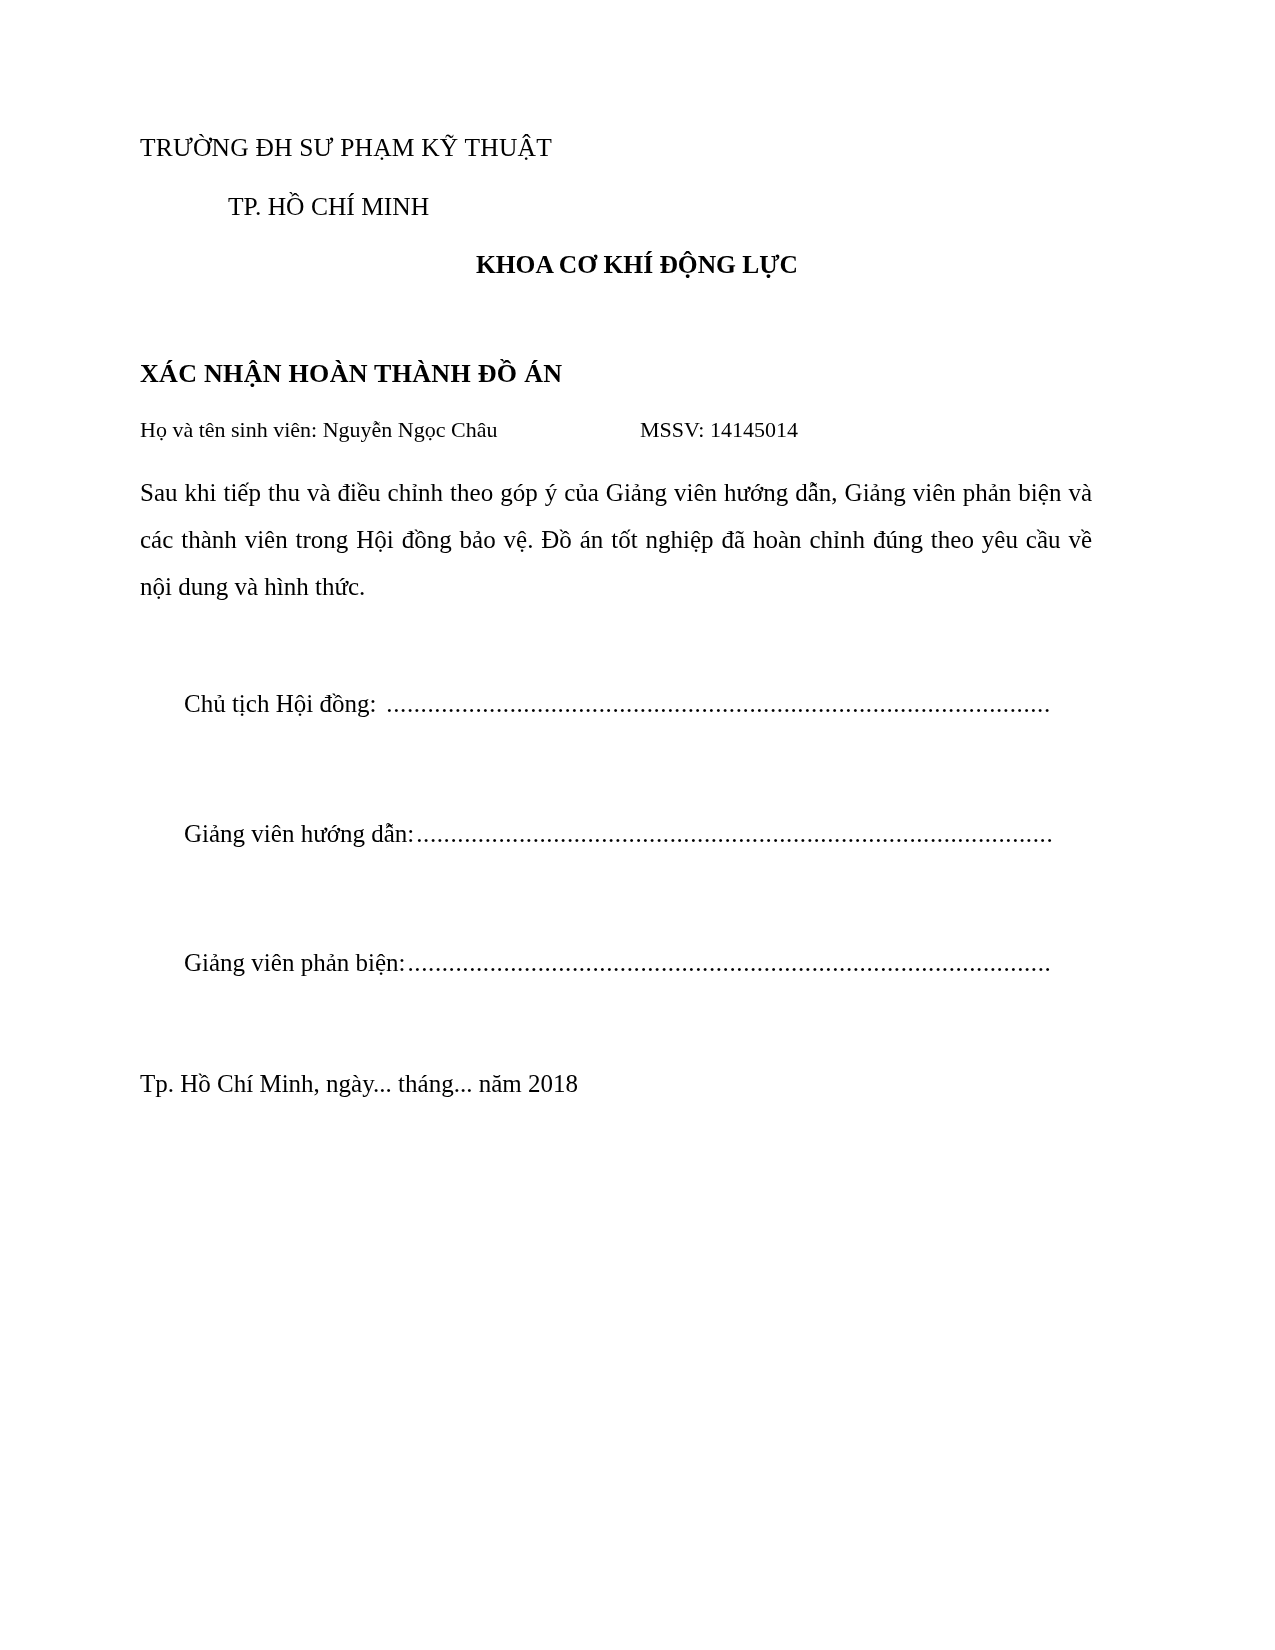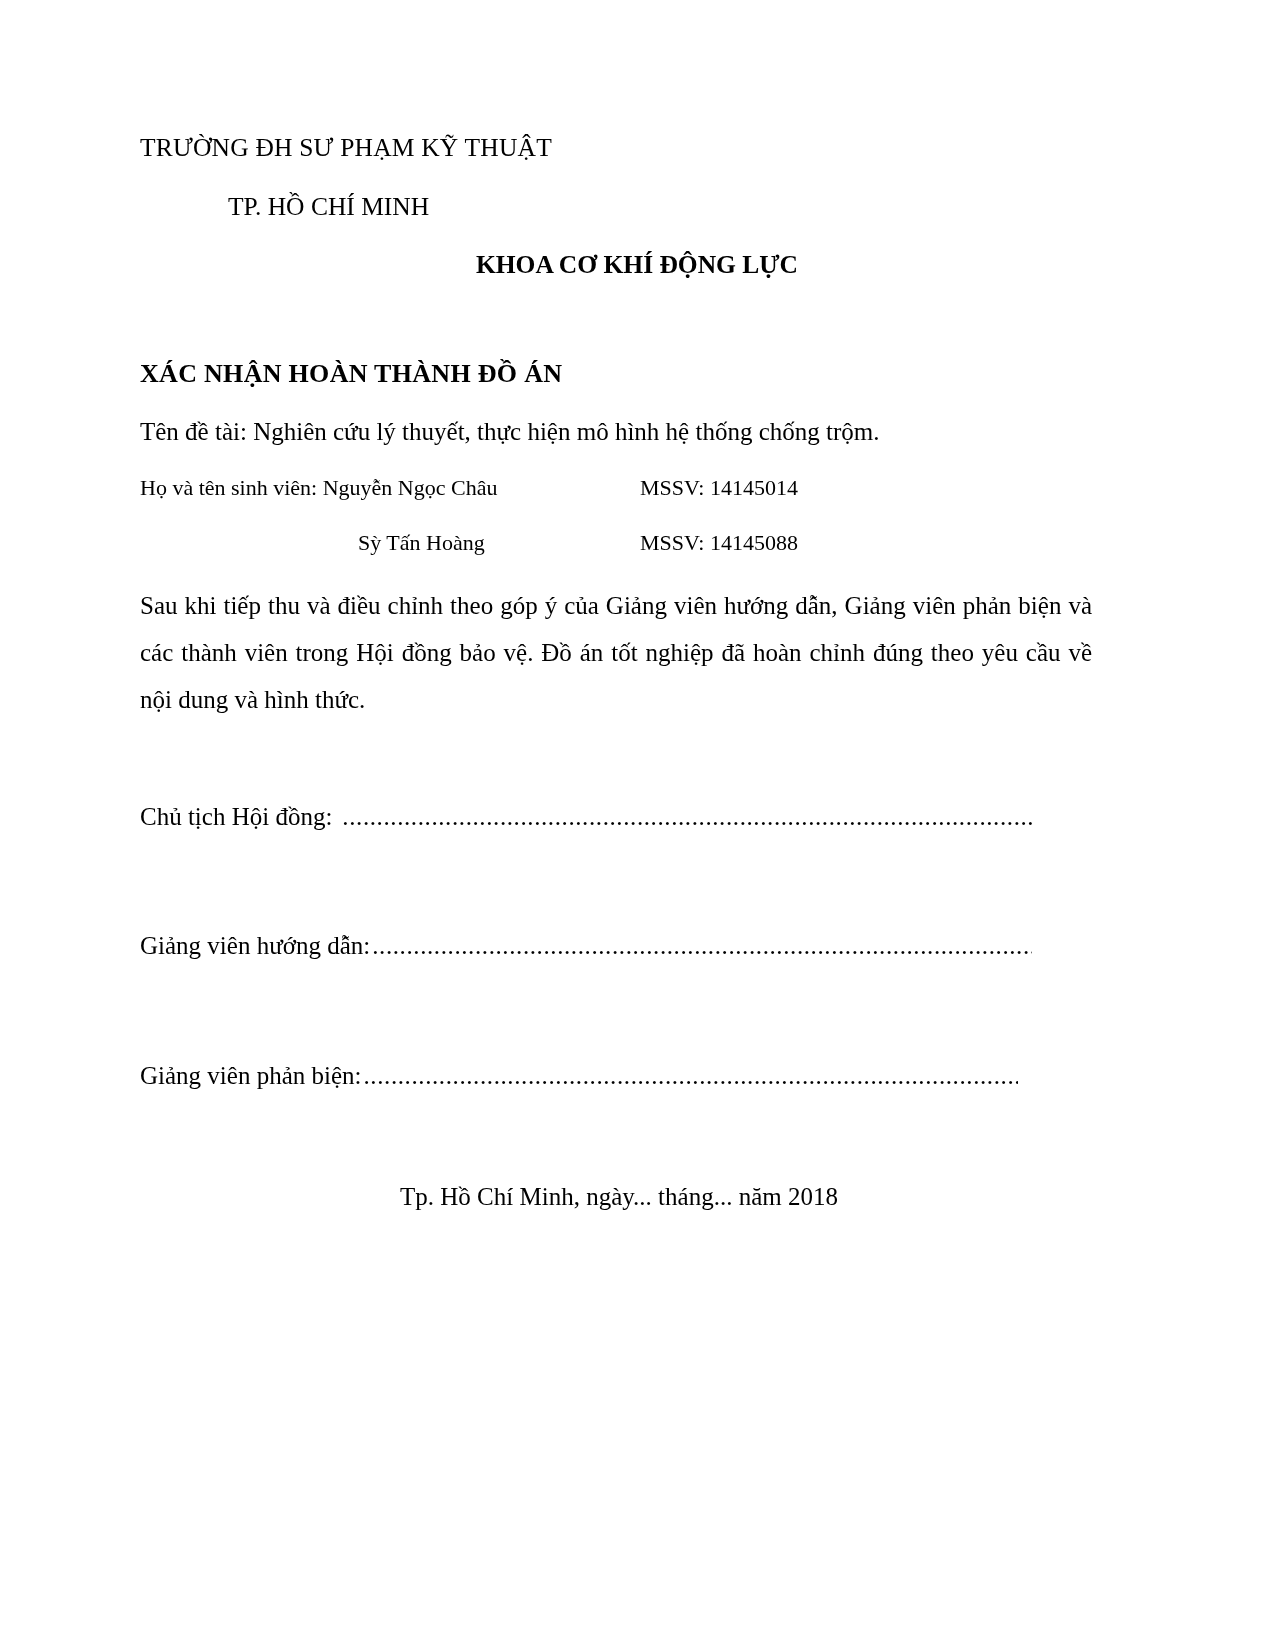--- a/index.html
+++ b/index.html
@@ -94,66 +94,61 @@
   .sig-block { margin-top: 78px; }
   .sig-row {
     font-size: 25px;
     line-height: 1.25;
     margin-top: 98px;
     display: flex;
     align-items: baseline;
     width: 912px;
   }
   .sig-row:first-child { margin-top: 0; }
-  .sig-label { white-space: nowrap; }
+  .sig-label { white-space: nowrap; margin-left: 44px; }
   .sig-dots {
     flex: 1;
     overflow: hidden;
     white-space: nowrap;
     letter-spacing: 0.6px;
     font-size: 25px;
     margin-left: 2px;
   }
   .sig-row.chutich .sig-dots { margin-left: 10px; max-width: 690px; }
   .sig-row.huongdan .sig-dots { max-width: 660px; }
   .sig-row.phanbien .sig-dots { max-width: 655px; }
   
   .footer {
     font-size: 25px;
     margin-top: 92px;
-    text-align: center;
+    text-align: left;
     padding-right: 2px;
     white-space: nowrap;
   }
 </style>
 </head>
 <body>
 
 <div class="page">
   <div class="content">
 
     <div class="org-line-1">TRƯỜNG ĐH SƯ PHẠM KỸ THUẬT</div>
 
     <div class="org-line-2">TP. HỒ CHÍ MINH</div>
 
     <div class="org-line-3">KHOA CƠ KHÍ ĐỘNG LỰC</div>
 
     <div class="doc-title">XÁC NHẬN HOÀN THÀNH ĐỒ ÁN</div>
 
-    <div class="body-line">Tên đề tài: Nghiên cứu lý thuyết, thực hiện mô hình hệ thống chống trộm.</div>
 
     <div class="name-row first">
       <span class="label-name">Họ và tên sinh viên: Nguyễn Ngọc Châu</span>
       <span class="label-id">MSSV: 14145014</span>
     </div>
 
-    <div class="name-row second">
-      <span class="label-name">Sỳ Tấn Hoàng</span>
-      <span class="label-id">MSSV: 14145088</span>
-    </div>
 
 
     <div class="para">Sau khi tiếp thu và điều chỉnh theo góp ý của Giảng viên hướng dẫn, Giảng viên phản biện và các thành viên trong Hội đồng bảo vệ. Đồ án tốt nghiệp đã hoàn chỉnh đúng theo yêu cầu về nội dung và hình thức.</div>
 
     <div class="sig-block">
 
       <div class="sig-row chutich">
         <span class="sig-label">Chủ tịch Hội đồng:</span>
         <span class="sig-dots">................................................................................................................</span>
       </div>

